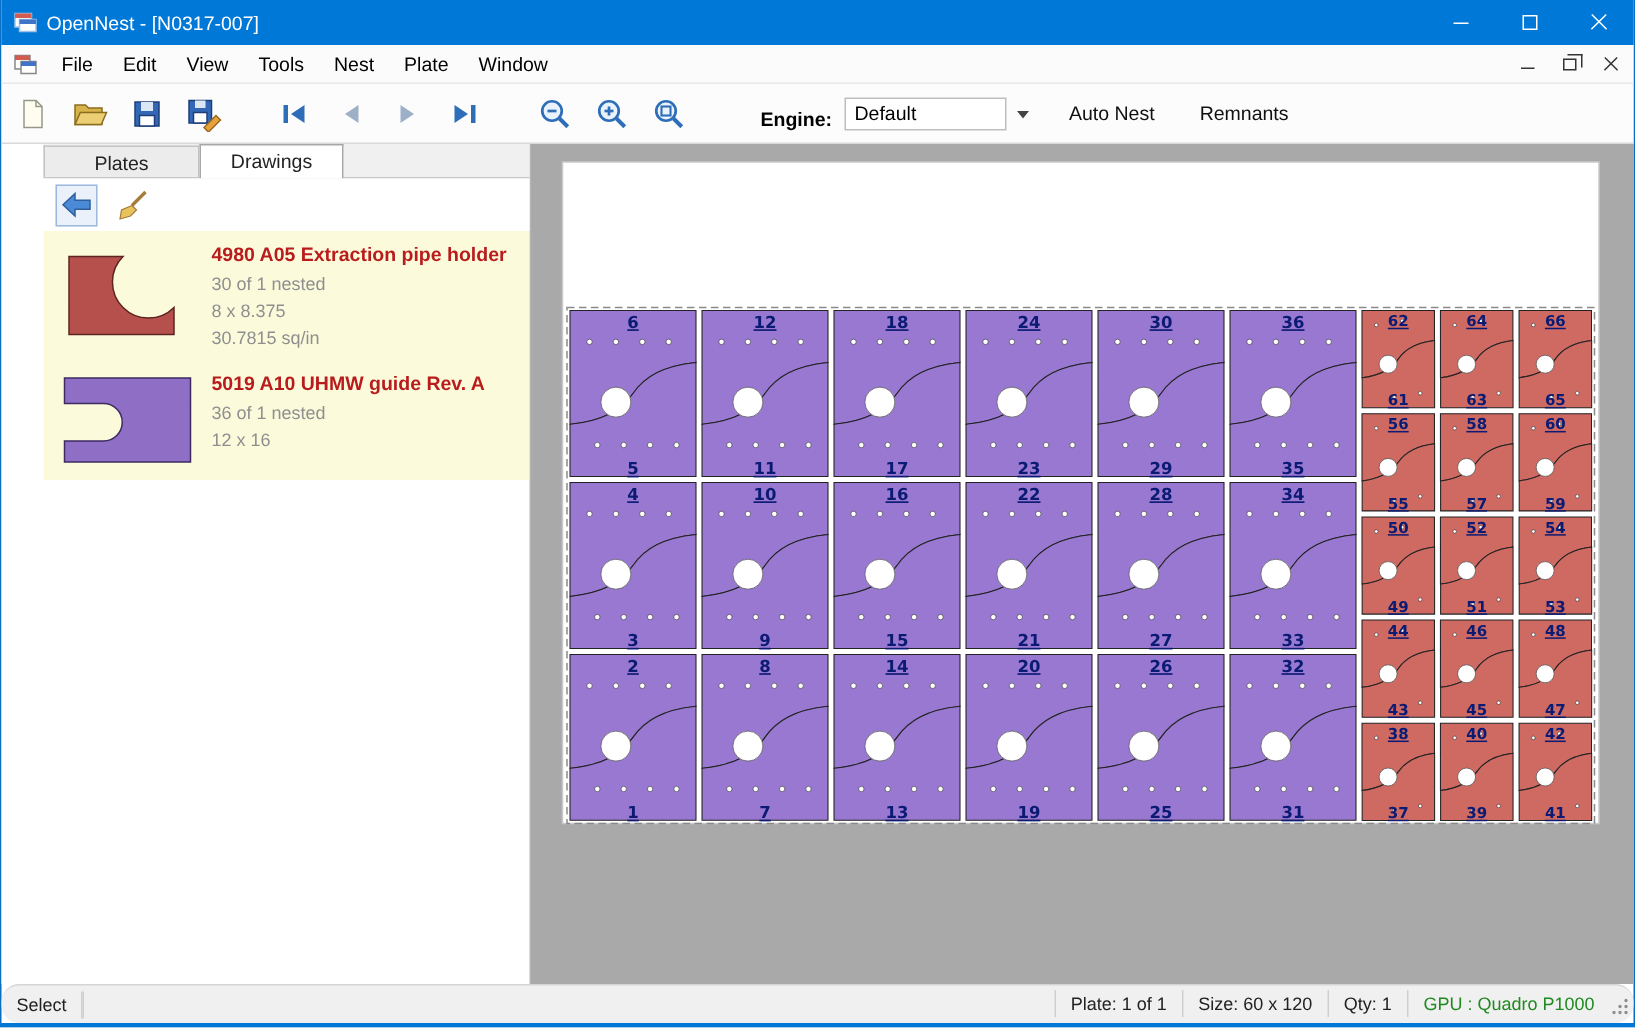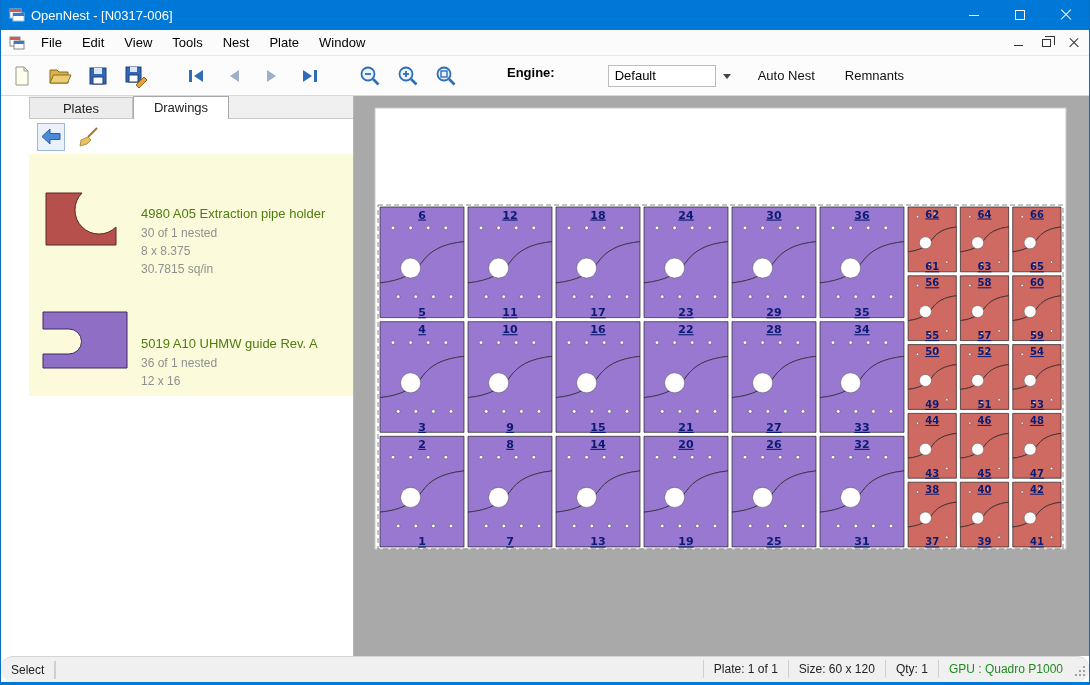--- a/index.html
+++ b/index.html
@@ -29,21 +29,21 @@
   .mglyph-rest { width:9px; height:8px; border:1px solid #333; position:relative; background:#fbfbfb; }
   .mglyph-rest::after { content:""; position:absolute; left:2px; top:-4px; width:9px; height:8px; border:1px solid #333; border-bottom:none; border-left:none; }
   .mglyph-x { position:relative; width:10px; height:10px; }
   .mglyph-x i,.mglyph-x b{ position:absolute; left:-1px; top:4.5px; width:12px; height:1.4px; background:#333; display:block;}
   .mglyph-x i{transform:rotate(45deg);} .mglyph-x b{transform:rotate(-45deg);}
 
   
   .toolbar { height:40px; background:#fcfcfc; border-bottom:1px solid #d9d9d9; display:flex; align-items:center; flex:0 0 auto; }
   .tbtn { width:34px; height:34px; display:flex; align-items:center; justify-content:center; margin-left:4px; }
   .grp-gap { margin-left:26px !important; }
-  .engine-wrap { display:flex; align-items:flex-start; margin-left:44px;gap:45px; }
+  .engine-wrap { display:flex; align-items:flex-end; margin-left:44px; }
   .engine-label { font-size:13px; font-weight:bold; margin-right:8px; }
   .engine-select { width:108px; height:22px; border:1px solid #bdbdbd; background:#fff; font-size:13px;
                    display:flex; align-items:center; padding-left:6px; position:relative; }
   .engine-caret { position:absolute; right:-16px; top:8px; width:0; height:0;
                   border-left:4px solid transparent; border-right:4px solid transparent; border-top:5px solid #444; }
   .flat-btn { font-size:13px; color:#111; padding:6px 8px; margin-left:14px; }
   .flat-btn.first { margin-left:34px; }
 
   
   .content { flex:1 1 auto; display:flex; min-height:0; }
@@ -54,21 +54,21 @@
   .tab { font-size:13px; padding:3px 0 4px; width:104px; text-align:center; border:1px solid #c3c3c3; border-bottom:none;
          background:#ececec; color:#222; height:21px; }
   .tab.active { background:#fff; height:23px; margin-bottom:-1px; border-color:#a8a8a8; width:96px; }
   .panel-tools { height:35px; background:#fff; display:flex; align-items:center; padding-left:8px; }
   .ptool { width:28px; height:28px; display:flex; align-items:center; justify-content:center; margin-right:10px; }
   .ptool.boxed { border:1px solid #9cb8dd; background:#eaf1fa; }
   .drawing-list { flex:1; overflow:hidden; }
   .drawing-item { display:flex; background:#fbfbdc; padding:4px 6px 6px 6px; }
   .thumb { width:100px; flex:0 0 auto; display:flex; align-items:center; justify-content:center; }
   .meta { flex:1; padding-left:6px; padding-top:4px; }
-  .dtitle { font-size:13px; font-weight:normal; color:#4d7c0f; margin-bottom:3px;margin-top:44px; }
+  .dtitle { font-size:13px; font-weight:bold; color:#b91c1c; margin-bottom:3px; }
   .dsub { font-size:12px; color:#8f8f8f; line-height:18px; }
 
   
   .canvas { flex:1; position:relative; background:#a9a9a9; overflow:hidden; }
   .canvas svg { position:absolute; left:0; top:0; }
   svg text { font-family:"DejaVu Sans","Liberation Sans",sans-serif; }
 
   
   .statusbar { height:26px; background:#f0f0f0; border-top:1px solid #d5d5d5; display:flex; align-items:center;
                font-size:12px; color:#222; flex:0 0 auto;border-radius:12px; }
@@ -85,21 +85,21 @@
 
   <div class="titlebar">
     <span class="appicon">
       <svg width="16" height="16" viewBox="0 0 16 16">
         <rect x="1" y="2" width="11" height="9" fill="#fff" stroke="#9ec3e8"></rect>
         <rect x="1" y="2" width="11" height="3" fill="#d25c50"></rect>
         <rect x="4" y="6" width="11" height="8" fill="#fff" stroke="#9ec3e8"></rect>
         <rect x="4" y="6" width="11" height="3" fill="#3f74c8"></rect>
       </svg>
     </span>
-    <span class="title">OpenNest - [N0317-006]</span>
+    <span class="title">OpenNest - [N0317-007]</span>
     <span class="spacer"></span>
     <div class="cap-btn">
         <span class="glyph-min"></span>
       </div>
     <div class="cap-btn">
         <span class="glyph-max"></span>
       </div>
     <div class="cap-btn">
         <span class="glyph-x">
           <i></i>

